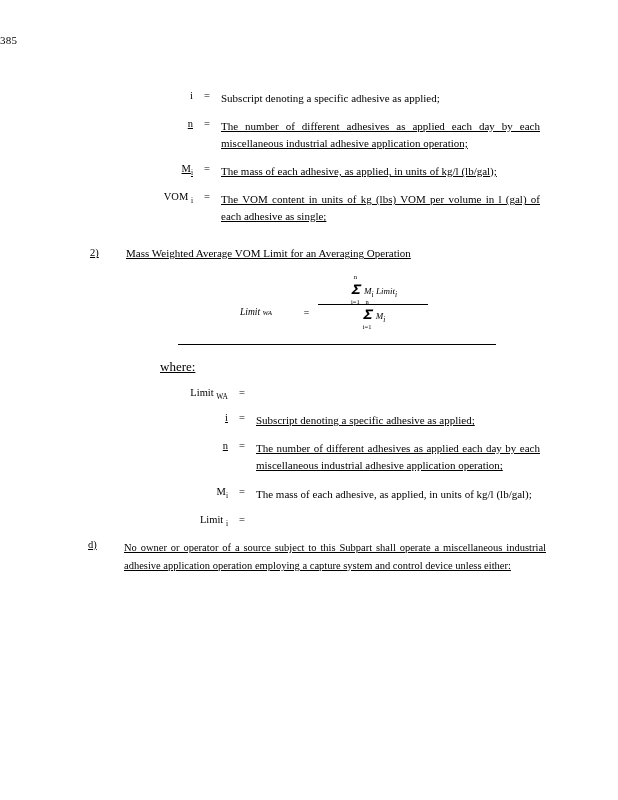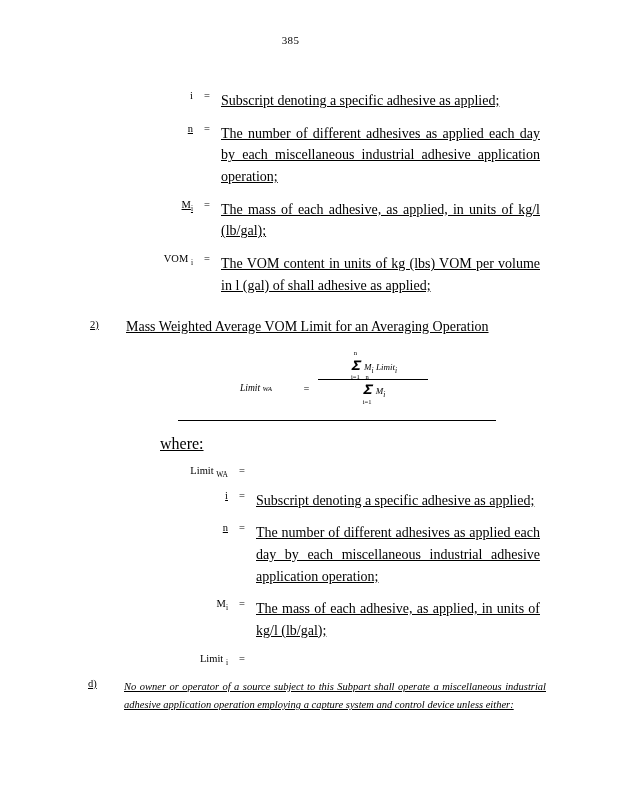--- a/index.html
+++ b/index.html
@@ -17,23 +17,23 @@
   }
   .page {
     position: relative;
     width: 618px;
     height: 800px;
     box-sizing: border-box;
   }
   .page-number {
     position: absolute;
     top: 34px;
-    left: 16px;
+    left: 0;
     width: 549px;
-    text-align: center;
+    text-align: left;
     font-size: 11px;
     letter-spacing: 0.3px;
   }
 
   .content {
     position: absolute;
     top: 90px;
     left: 0;
     width: 618px;
   }
@@ -53,25 +53,24 @@
     white-space: nowrap;
   }
   .defrow .eq {
     width: 28px;
     flex: 0 0 28px;
     text-align: center;
     font-size: 10.5px;
   }
   .defrow .desc {
     flex: 1 1 auto;
-    font-size: 14px;
+    font-size: 11px;
     line-height: 1.55;
     padding-right: 78px;
     text-align: justify;
-    text-decoration: underline;
   }
   .indent-1 { padding-left: 125px; }
   .indent-2 { padding-left: 160px; }
 
   .u { text-decoration: underline; }
   .sub { font-size: 7.5px; vertical-align: sub; }
 
   
   .item-row {
     display: flex;
@@ -79,21 +78,21 @@
     padding-left: 90px;
     margin-bottom: 6px;
   }
   .item-row .marker {
     width: 36px;
     flex: 0 0 36px;
     font-size: 10.5px;
   }
   .item-row .itemtext {
     flex: 1 1 auto;
-    font-size: 14px;
+    font-size: 11px;
     text-align: justify;
   }
 
   
   .formula {
     position: relative;
     margin: 18px 0 10px 0;
     height: 72px;
   }
   .formula-inner {
@@ -161,21 +160,21 @@
     position: absolute;
     left: 178px;
     top: 66px;
     width: 318px;
     border-bottom: 1px solid #000;
     height: 1px;
   }
 
   .where {
     padding-left: 160px;
-    font-size: 16px;
+    font-size: 13px;
     margin-bottom: 12px;
   }
 
   
   .para-d {
     display: flex;
     align-items: flex-start;
     padding-left: 88px;
     margin-top: 10px;
   }
@@ -183,21 +182,20 @@
     width: 36px;
     flex: 0 0 36px;
     font-size: 10.5px;
   }
   .para-d .body {
     flex: 1 1 auto;
     font-size: 10.5px;
     line-height: 1.75;
     padding-right: 72px;
     text-align: justify;
-    font-style: italic;
   }
 </style>
 </head>
 <body>
 
 <div class="page">
 
   <div class="page-number">385</div>
 
   <div class="content">
@@ -216,21 +214,21 @@
 
     <div class="defrow indent-1">
       <div class="term"><span class="u">M</span><span class="sub u">i</span></div>
       <div class="eq">=</div>
       <div class="desc u">The mass of each adhesive, as applied, in units of kg/l (lb/gal);</div>
     </div>
 
     <div class="defrow indent-1">
       <div class="term"><span>VOM</span> <span class="sub">i</span></div>
       <div class="eq">=</div>
-      <div class="desc u">The VOM content in units of kg (lbs) VOM per volume in l (gal) of shall adhesive as applied;</div>
+      <div class="desc u">The VOM content in units of kg (lbs) VOM per volume in l (gal) of each adhesive as single;</div>
     </div>
 
     <div class="item-row" style="margin-top:22px;">
       <div class="marker u">2)</div>
       <div class="itemtext u">Mass Weighted Average VOM Limit for an Averaging Operation</div>
     </div>
 
     <div class="formula">
       <div class="formula-inner">
         <div class="flimit"><span>Limit</span> <span class="sm">WA</span></div>

